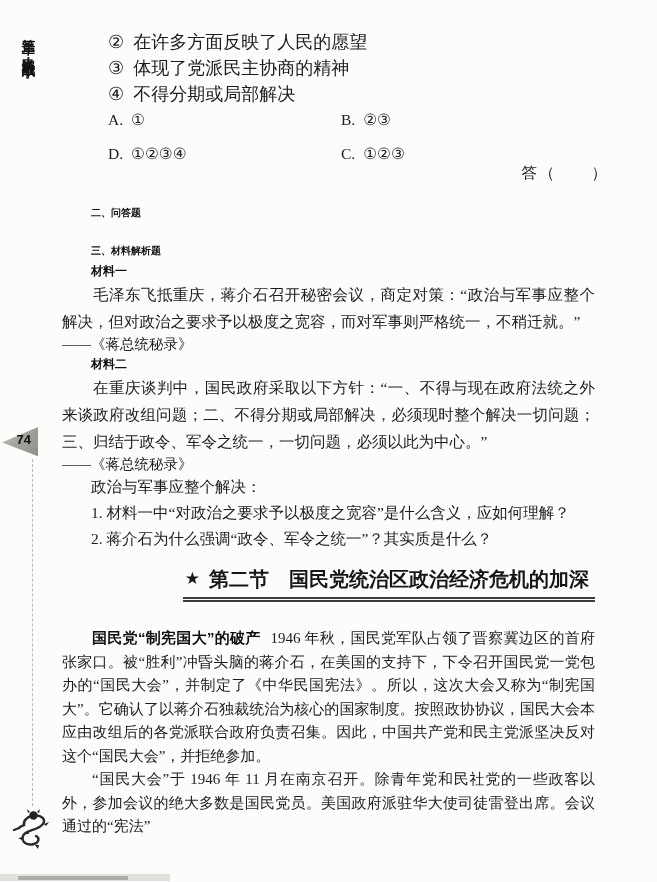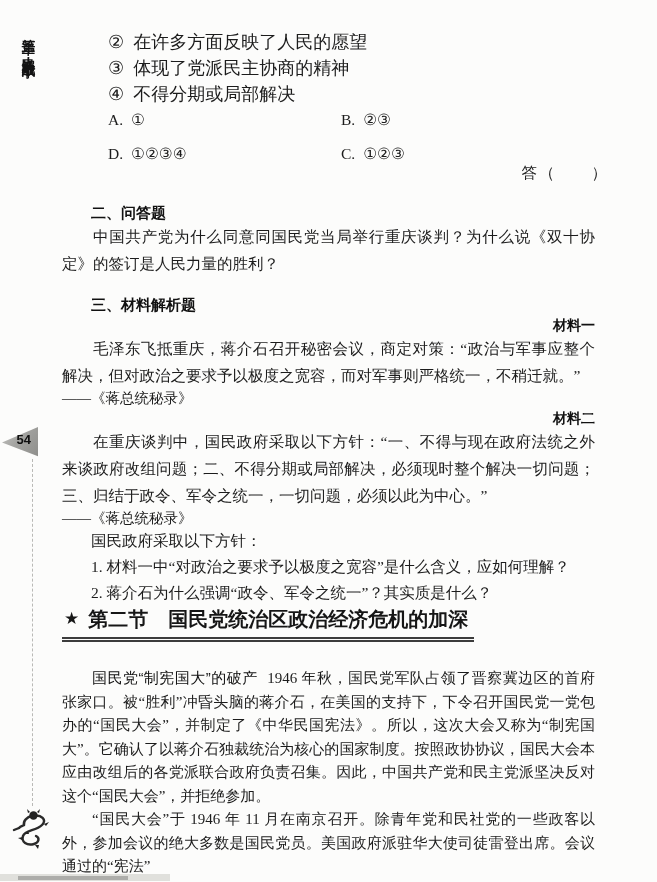--- a/index.html
+++ b/index.html
@@ -53,65 +53,65 @@
   .opt-num { margin-right:9px; }
   .choices { padding-left:46px; display:grid; grid-template-columns:225px auto;
              line-height:26px; font-size:15.5px;gap:8px; }
   .choice-label { margin-right:8px; }
   .answer-row { margin-top:-6px; margin-right:-14px; text-align:right;
                 line-height:24px; font-size:15.5px; letter-spacing:2px; }
 
   .sec-heading {
     margin:18px 0 0; padding-left:29px;
     font-family:"Liberation Sans","DejaVu Sans",sans-serif;
-    font-weight:bold; font-size:15px; line-height:20px; color:#111;
+    font-weight:bold; font-size:10px; line-height:20px; color:#111;
   }
   .mat-label {
     margin:0; padding-left:29px;
     font-family:"Liberation Sans","DejaVu Sans",sans-serif;
-    font-weight:bold; font-size:14px; line-height:20px; color:#111;text-align:right;
+    font-weight:bold; font-size:12px; line-height:20px; color:#111;
   }
   .para {
     margin:0; font-size:15.5px; line-height:27px;
     text-align:justify; text-indent:2em;
   }
   .source { margin:0 -14px 0 0; text-align:left; font-size:14.5px; line-height:19px; }
   .single-line { margin:0; padding-left:29px; font-size:15.5px; line-height:26px; }
 
-  .section-title-wrap { text-align:left; }
+  .section-title-wrap { margin-top:14px; text-align:right; }
   .section-title {
     display:inline-block;
     font-family:"Liberation Sans","DejaVu Sans",sans-serif;
     font-weight:bold; font-size:20px; line-height:26px; color:#161616;
     border-bottom:5px double #3c3c3c; padding:0 6px 3px 2px;
   }
   .section-title .star { font-size:17px; margin-right:9px; position:relative; top:-2px; }
 
   .lesson-para {
     margin:0; font-size:15px; line-height:23.5px;
     text-align:justify; text-indent:2em;
   }
   .lesson-para.first { margin-top:24px; }
   .lesson-lead {
     font-family:"Liberation Sans","DejaVu Sans",sans-serif;
-    font-weight:normal; margin-right:0.65em; color:#101010;margin-top:39px;
+    font-weight:bold; margin-right:0.65em; color:#101010;margin-top:39px;
   }
 </style>
 </head>
 <body>
 
 <div class="page">
 
   <div class="chapter-tab">
     <span>第三章</span><span class="gap"></span><span>人民解放战争</span>
   </div>
 
   <div class="page-badge">
     <div class="shape"></div>
-    <div class="num">54</div>
+    <div class="num">74</div>
   </div>
 
   <div class="margin-dash"></div>
 
   <svg class="dragon" viewBox="0 0 44 46">
     <g fill="none" stroke="#2a2a2a" stroke-width="2.4" stroke-linecap="round">
       <path d="M21 9 C 31 7, 36 13, 31 18 C 25 24, 14 23, 12 29 C 10 35, 16 39, 23 37 C 28 35.5, 29 31, 25 29"></path>
       <path d="M21 9 C 16 10, 12 14, 13 18"></path>
       <path d="M8 21 L 3 23"></path>
       <path d="M8 21 C 10 19, 12 19, 13 18"></path>
@@ -153,33 +153,32 @@
         <span class="choice-label">D.</span><span>①②③④</span>
       </div>
       <div>
         <span class="choice-label">C.</span><span>①②③</span>
       </div>
     </div>
 
     <div class="answer-row">答（　　）</div>
 
     <h3 class="sec-heading">二、问答题</h3>
-    <p class="para">中国共产党为什么同意同国民党当局举行重庆谈判？为什么说《双十协定》的签订是人民力量的胜利？</p>
 
     <h3 class="sec-heading">三、材料解析题</h3>
 
     <p class="mat-label">材料一</p>
     <p class="para">毛泽东飞抵重庆，蒋介石召开秘密会议，商定对策：“政治与军事应整个解决，但对政治之要求予以极度之宽容，而对军事则严格统一，不稍迁就。”</p>
     <p class="source">——《蒋总统秘录》</p>
 
     <p class="mat-label">材料二</p>
     <p class="para">在重庆谈判中，国民政府采取以下方针：“一、不得与现在政府法统之外来谈政府改组问题；二、不得分期或局部解决，必须现时整个解决一切问题；三、归结于政令、军令之统一，一切问题，必须以此为中心。”</p>
     <p class="source">——《蒋总统秘录》</p>
 
-    <p class="single-line">国民政府采取以下方针：</p>
+    <p class="single-line">政治与军事应整个解决：</p>
     <p class="single-line">1. 材料一中“对政治之要求予以极度之宽容”是什么含义，应如何理解？</p>
     <p class="single-line">2. 蒋介石为什么强调“政令、军令之统一”？其实质是什么？</p>
 
     <div class="section-title-wrap">
       <span class="section-title">
         <span class="star">★</span><span>第二节　国民党统治区政治经济危机的加深</span>
       </span>
     </div>
 
     <p class="lesson-para first">

